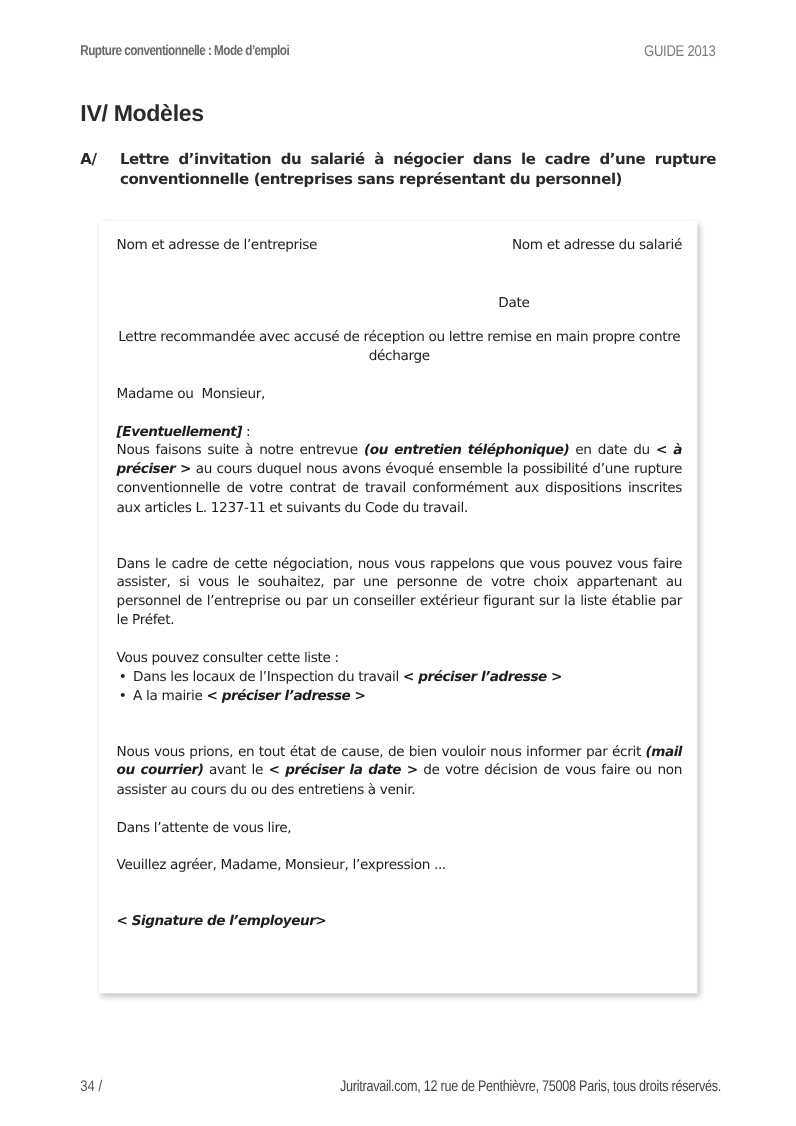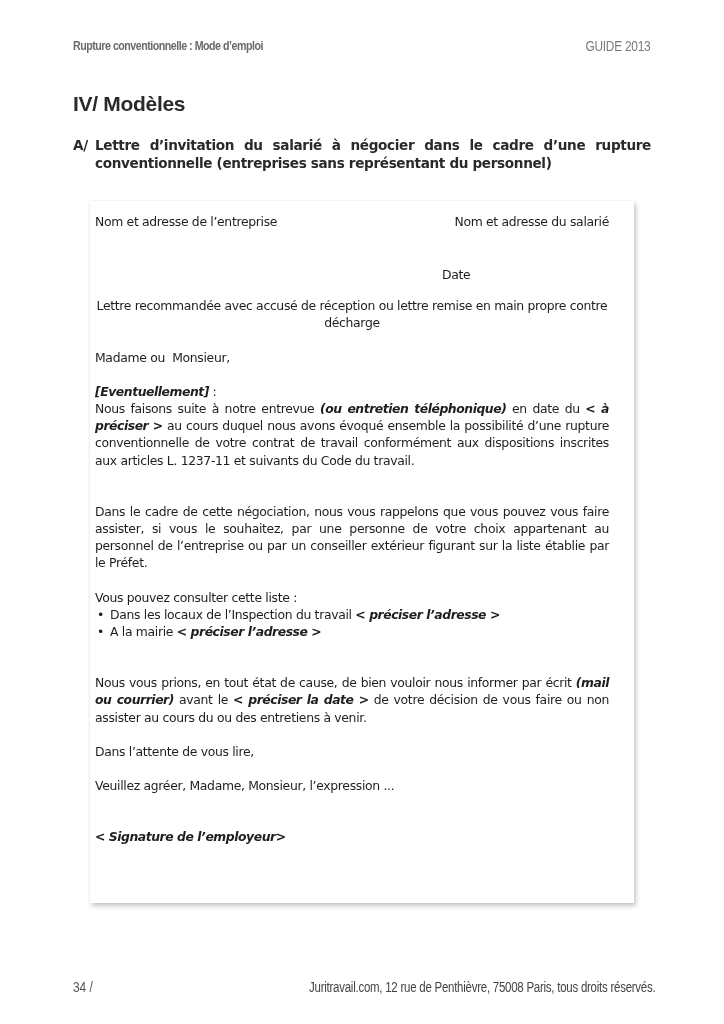--- a/index.html
+++ b/index.html
@@ -25,32 +25,32 @@
       font-size: 21px; color: #2a2a2a; letter-spacing: -0.3px;
     }
     .subsection {
       position: absolute; left: 73px; top: 136px; width: 578px;
       font-family: "DejaVu Sans", sans-serif; font-weight: bold;
       font-size: 13.6px; color: #2a2a2a; line-height: 18px;
       letter-spacing: -0.35px;
     }
     .subsection .prefix { position: absolute; left: 0; top: 0; }
     .subsection .text {
-      display: block; margin-left: 22px; text-align: justify;
+      display: block; margin-left: 36px; text-align: justify;
       text-align-last: left;
     }
     .subsection .line1 { display: block; text-align: justify; text-align-last: justify; }
 
     .letter-box {
       position: absolute; left: 90px; top: 201px; width: 544px; height: 702px;
       background: #fff;
       box-shadow: 2px 3px 5px rgba(0,0,0,0.22), 0 0 2px rgba(0,0,0,0.08);
     }
     .letter {
-      position: absolute; left: 5px; top: 12px; width: 514px;
+      position: absolute; left: 16px; top: 12px; width: 514px;
       font-family: "DejaVu Sans", sans-serif; font-size: 12.4px;
       line-height: 17.2px; color: #1e1e1e; letter-spacing: -0.32px;
     }
     .letter p { margin: 0; text-align: justify; }
     .letter b { font-weight: bold; letter-spacing: -0.45px; font-style: italic; }
     .row-head { display: flex; justify-content: space-between; height: 17px; }
     .date-line { margin-left: 347px; margin-top: 36px; }
     .gap { height: 17px; }
     .bullets { margin: 0; padding: 0; list-style: none; }
     .bullets li { position: relative; padding-left: 15px; }

